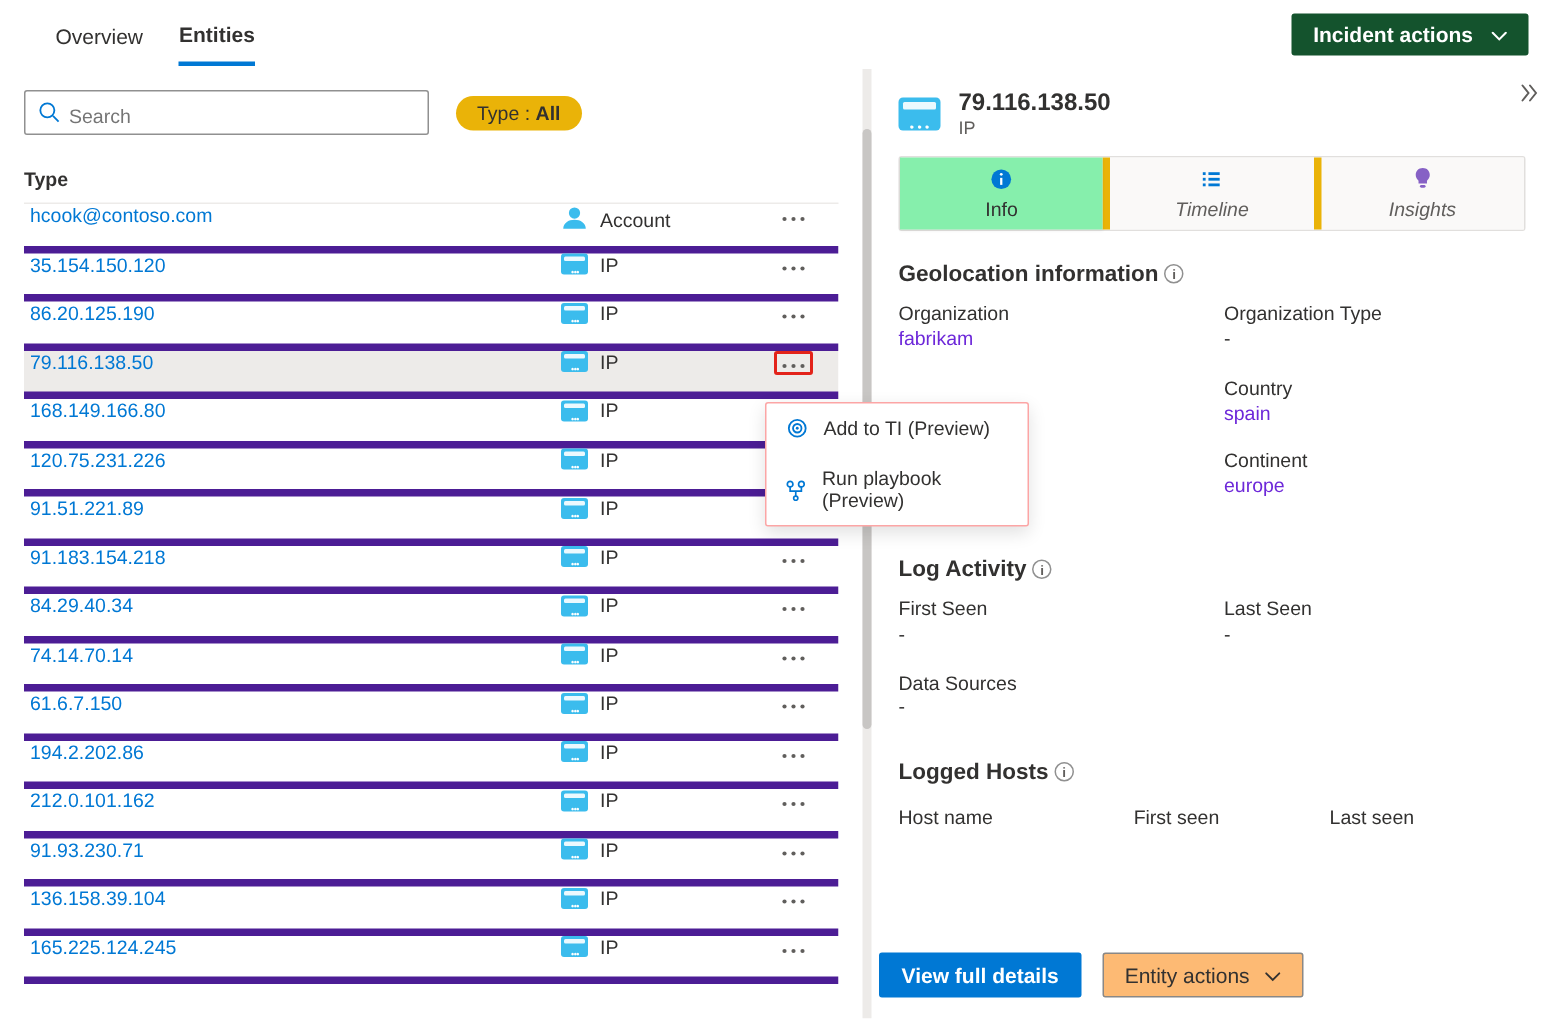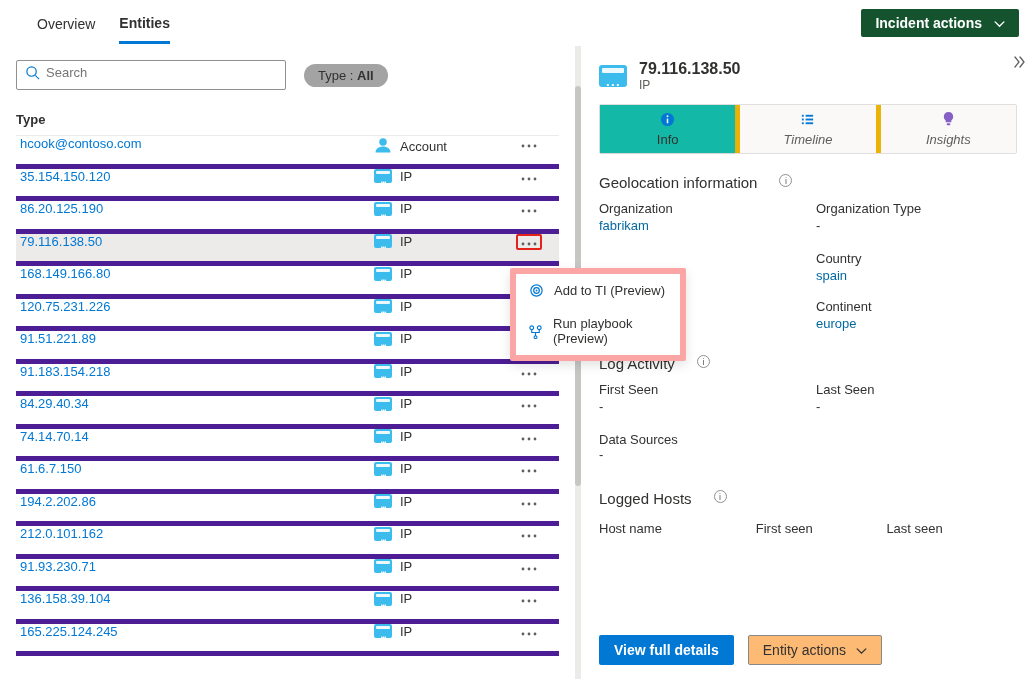--- a/index.html
+++ b/index.html
@@ -17,24 +17,24 @@
     
     .content { display: flex; height: calc(679px - 46px); }
     .left-panel { width: 575px; padding: 14px 16px 0; display: flex; flex-direction: column; }
     .left-panel-scroll { overflow-y: auto; flex: 1; position: relative; }
     .divider-vertical { width: 6px; background: #edebe9; position: relative; }
     .scroll-thumb { position: absolute; left: 0; width: 6px; top: 40px; height: 400px; background: #c8c6c4; border-radius: 3px; }
     .right-panel { flex: 1; padding: 14px 18px 0 18px; display: flex; flex-direction: column; position: relative;}
 
     
     .search-row { display: flex; align-items: center; gap: 18px; margin-bottom: 14px; }
-    .search-box { display: flex; align-items: flex-start; border: 1px solid #909090; border-radius: 2px; padding: 4px 8px; width: 270px; height: 30px; background: #fff; }
+    .search-box { display: flex; align-items: flex-end; border: 1px solid #909090; border-radius: 2px; padding: 4px 8px; width: 270px; height: 30px; background: #fff; }
     .search-box input { border: none; outline: none; flex: 1; font-size: 13px; color: #605e5c; }
     .search-icon-svg { color: #0078d4; margin-right: 6px; }
-    .filter-pill { background: #a3a3a3; border-radius: 24px; padding: 4px 14px; font-size: 13px; color: #323130; cursor: pointer; text-align: center; }
+    .filter-pill { background: #eab308; border-radius: 24px; padding: 4px 14px; font-size: 13px; color: #323130; cursor: pointer; text-align: center; }
     .filter-pill b { font-weight: 600; }
 
     
     .table { width: 100%; }
     .thead { display: flex; font-weight: 600; padding: 8px 0; border-bottom: 1px solid #edebe9; color: #323130; font-size: 13px;}
     .col-name { width: 358px; padding-left: 4px; }
     .col-type { width: 140px; }
     .col-actions { width: 30px; }
 
     .row { display: flex; align-items: flex-start; height: 32.5px; border-bottom: 5px solid #4c1d95; position: relative; }
@@ -45,53 +45,53 @@
 
     .icon-ip { width: 18px; height: 14px; background: #3bbced; border-radius: 2px; position: relative; display: inline-flex; align-items: center; justify-content: center; flex-shrink:0;}
     .icon-ip::before { content: ""; position: absolute; top: 2px; left: 2px; right: 2px; height: 3px; background: #fff; opacity: 0.9; border-radius:1px;}
     .icon-ip::after { content: "• • •"; position: absolute; bottom: -2px; left: 0; right: 0; font-size: 6px; color: #fff; text-align: center; letter-spacing: -1px;}
 
     .icon-account { color: #3bbced; }
 
     .action-highlight { border: 2px solid #e3231a; padding: 2px 3px; display: inline-block; line-height: 8px; border-radius:2px; background:#edebe9;}
 
     
-    .context-menu { position: absolute; left: 510px; top: 268px; width: 176px; background: #fff; border: 6px solid #fca5a5; box-shadow: 0 4px 12px rgba(0,0,0,0.12); z-index: 50; border-radius: 2px;}
+    .context-menu { position: absolute; left: 510px; top: 268px; width: 176px; background: #fff; border: 1px solid #fca5a5; box-shadow: 0 4px 12px rgba(0,0,0,0.12); z-index: 50; border-radius: 2px;}
     .context-menu .menu-item { display: flex; align-items: center; gap: 10px; padding: 9px 12px; font-size: 13px; cursor: pointer; color: #323130; }
     .menu-icon { color: #0078d4; width: 16px; display: flex; justify-content: center;}
 
     
     .entity-header { display: flex; align-items: center; gap: 12px; margin-bottom: 12px; }
     .entity-icon { width: 28px; height: 22px; background: #3bbced; border-radius: 3px; position: relative;}
     .entity-icon::before { content:""; position:absolute; top:3px; left:3px; right:3px; height:5px; background:#fff; border-radius:1px; opacity:0.9;}
     .entity-icon::after { content:"• • •"; position:absolute; bottom:-2px; left:0; right:0; font-size:8px; color:#fff; text-align:center; letter-spacing:0px;}
     .entity-title { font-size: 16px; font-weight: 600; color: #323130; }
     .entity-sub { font-size: 12px; color: #605e5c; }
 
     
     .entity-tabs { display: flex; border: 1px solid #e1dfdd; border-radius: 2px; margin-bottom: 20px; }
     .etab { flex: 1; display: flex; flex-direction: column; align-items: center; justify-content: center; padding: 7px 0 6px; font-size: 13px; cursor: pointer; color: #605e5c; gap:2px;}
-    .etab.active { background: #14b8a6; color: #323130; position: relative; box-shadow: 0 1px 2px rgba(0,0,0,0.06);}
+    .etab.active { background: #86efac; color: #323130; position: relative; box-shadow: 0 1px 2px rgba(0,0,0,0.06);}
     .etab:not(.active){ background: #faf9f8; }
     .etab + .etab { border-left: 5px solid #eab308; font-style: italic; }
     .etab .etab-icon { font-size: 14px; }
 
     
-    .section-title { font-weight: 400; font-size: 15px; margin-bottom: 10px; display: flex; gap: 22px; color:#323130;}
+    .section-title { font-weight: 700; font-size: 15px; margin-bottom: 10px; display: flex; align-items: center; gap: 4px; color:#323130;}
     .info-icon-small { width: 13px; height: 13px; border: 1px solid #909090; border-radius: 50%; display: inline-flex; align-items: center; justify-content: center; font-size: 9px; color: #605e5c; }
-    .kv-grid { display: grid; grid-template-columns: 1fr 1fr; row-gap: 18px; column-gap: 16px; margin-bottom: 24px; }
+    .kv-grid { display: grid; grid-template-columns: 1fr 1fr; row-gap: 18px; column-gap: 16px; margin-bottom: 40px; }
     .kv .k { font-size: 13px; color: #323130; margin-bottom: 2px; }
-    .kv .v { font-size: 13px; color: #0369a1; }
+    .kv .v { font-size: 13px; color: #6d28d9; }
     .kv .dash { color: #323130; }
     .single-kv { margin-bottom: 28px; }
 
     .hosts-header { display: grid; grid-template-columns: 1.2fr 1fr 1fr; font-size: 13px; color: #323130; padding: 4px 0 12px; }
 
     
-    .right-footer { position: absolute; bottom: 14px; left: 18px; display: flex; gap: 14px; }
+    .right-footer { position: absolute; bottom: 14px; left: 5px; display: flex; gap: 14px; }
     .btn-primary { background: #0078d4; color: #fff; border: none; padding: 7px 15px; font-size: 14px; font-weight: 600; border-radius: 2px; cursor: pointer; }
     .btn-secondary { background: #fdba74; border: 1px solid #8a8886; padding: 6px 14px; font-size: 14px; border-radius: 2px; cursor: pointer; display: flex; align-items: center; gap: 10px; color:#323130;}
 
     
     .left-panel-scroll::-webkit-scrollbar { width: 0px; }
 
   </style>
 </head>
 <body>
 

